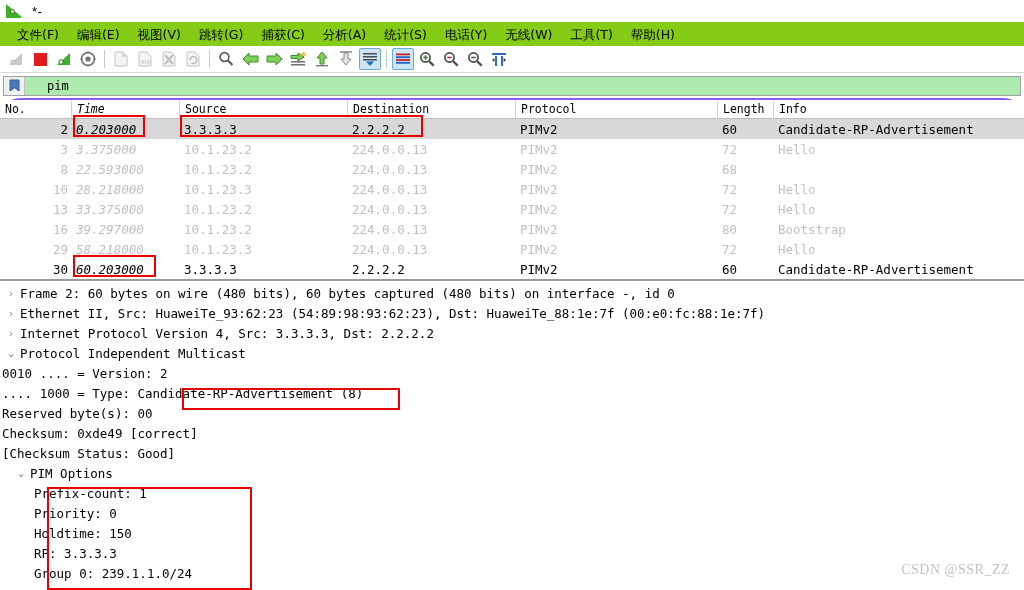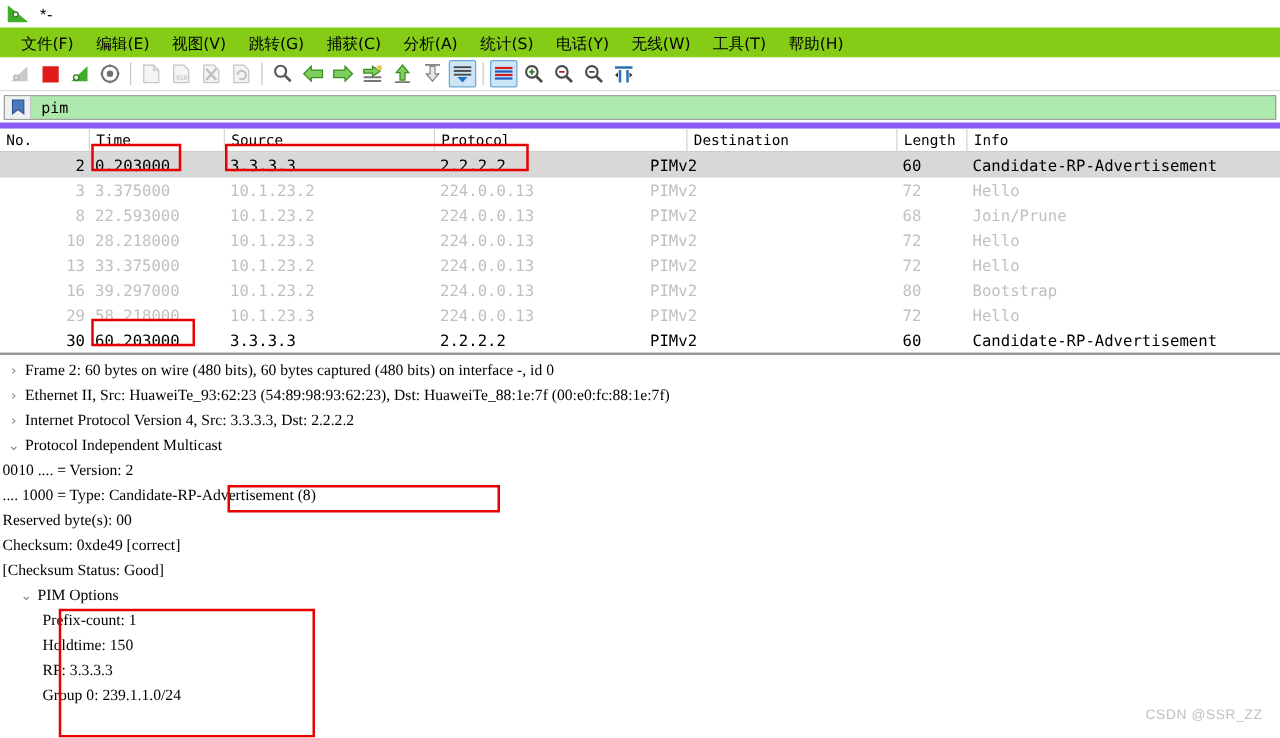--- a/index.html
+++ b/index.html
@@ -131,28 +131,29 @@
     flex: 0 0 auto;
   }
   .filter-input {
     flex: 1;
     background: transparent;
     border: none;
     outline: none;
     font-family: "DejaVu Sans Mono", "Liberation Mono", monospace;
     font-size: 12px;
     color: #000;
-    padding-left: 8px;
+    padding-left: 22px;
   }
 
   
   .packet-list {
     position: relative;
     background: #ffffff;
-    border-top: 5px solid #8b5cf6;
+    border-top: 2px solid #8b5cf6;
+    border-radius: 20px;
   }
   .plist-header {
     display: flex;
     height: 18px;
     background: #ffffff;
     border-bottom: 1px solid #bdbdbd;
     font-family: "DejaVu Sans Mono", "Liberation Mono", monospace;
     font-size: 11.5px;
     color: #000;
   }
@@ -182,21 +183,21 @@
     box-sizing: border-box;
     padding: 0 4px;
     white-space: nowrap;
     overflow: hidden;
   }
   .cell.num { text-align: right; }
   .cell.len { text-align: left; }
 
   
   .c-no    { width: 72px; }
-  .c-time  { width: 108px; }
+  .c-time  { width: 108px; font-style: italic; }
   .c-src   { width: 168px; }
   .c-dst   { width: 168px; }
   .c-proto { width: 202px; }
   .c-len   { width: 56px; text-align: center; }
   .c-info  { flex: 1; }
 
   
   .detail-pane {
     background: #ffffff;
     border-top: 2px solid #9a9a9a;
@@ -216,38 +217,38 @@
     width: 14px;
     text-align: center;
     color: #808080;
     font-size: 11px;
     flex: 0 0 auto;
     font-family: "DejaVu Sans", sans-serif;
   }
   .d-indent-0 { padding-left: 4px; }
   .d-indent-1 { }
   .d-indent-2 { padding-left: 32px; }
-  .dtext { padding-left: 2px; font-family: Liberation Serif, serif; }
+  .dtext { padding-left: 2px; }
 
   
   .redbox {
     position: absolute;
     border: 2px solid #e60000;
     box-sizing: border-box;
     pointer-events: none;
     z-index: 20;
   }
 
   
   .watermark {
     position: absolute;
     right: 14px;
     bottom: 12px;
-    font-family: Liberation Sans, sans-serif;
-    font-size: 11px;
+    font-family: Liberation Serif, serif;
+    font-size: 14px;
     color: #c2c2c2;
     letter-spacing: 0.5px;
     z-index: 5;
     text-align: center;
   }
 </style>
 </head>
 <body>
 
 <div class="titlebar">
@@ -425,22 +426,22 @@
     </div>
     <input class="filter-input" readonly="" value="pim" style="">
   </div>
 </div>
 
 <div class="packet-list">
   <div class="plist-header">
     <div class="col c-no">No.</div>
     <div class="col c-time">Time</div>
     <div class="col c-src">Source</div>
+    <div class="col c-dst">Destination</div>
     <div class="col c-proto">Protocol</div>
-    <div class="col c-dst">Destination</div>
     <div class="col c-len">Length</div>
     <div class="col c-info">Info</div>
   </div>
 
   <div class="prow selected">
     <div class="cell c-no num">2</div>
     <div class="cell c-time">0.203000</div>
     <div class="cell c-src">3.3.3.3</div>
     <div class="cell c-dst">2.2.2.2</div>
     <div class="cell c-proto">PIMv2</div>
@@ -458,21 +459,20 @@
     <div class="cell c-info">Hello</div>
   </div>
 
   <div class="prow">
     <div class="cell c-no num">8</div>
     <div class="cell c-time">22.593000</div>
     <div class="cell c-src">10.1.23.2</div>
     <div class="cell c-dst">224.0.0.13</div>
     <div class="cell c-proto">PIMv2</div>
     <div class="cell c-len len">68</div>
-    <div class="cell c-info">Join/Prune</div>
   </div>
 
   <div class="prow">
     <div class="cell c-no num">10</div>
     <div class="cell c-time">28.218000</div>
     <div class="cell c-src">10.1.23.3</div>
     <div class="cell c-dst">224.0.0.13</div>
     <div class="cell c-proto">PIMv2</div>
     <div class="cell c-len len">72</div>
     <div class="cell c-info">Hello</div>
@@ -563,20 +563,23 @@
 
   <div class="drow d-indent-1" style="padding-left:14px;">
     <span class="twisty">⌄</span>
     <span class="dtext">PIM Options</span>
   </div>
 
   <div class="drow d-indent-2">
     <span class="dtext">Prefix-count: 1</span>
   </div>
 
+  <div class="drow d-indent-2">
+    <span class="dtext">Priority: 0</span>
+  </div>
 
   <div class="drow d-indent-2">
     <span class="dtext">Holdtime: 150</span>
   </div>
 
   <div class="drow d-indent-2">
     <span class="dtext">RP: 3.3.3.3</span>
   </div>
 
   <div class="drow d-indent-2">

